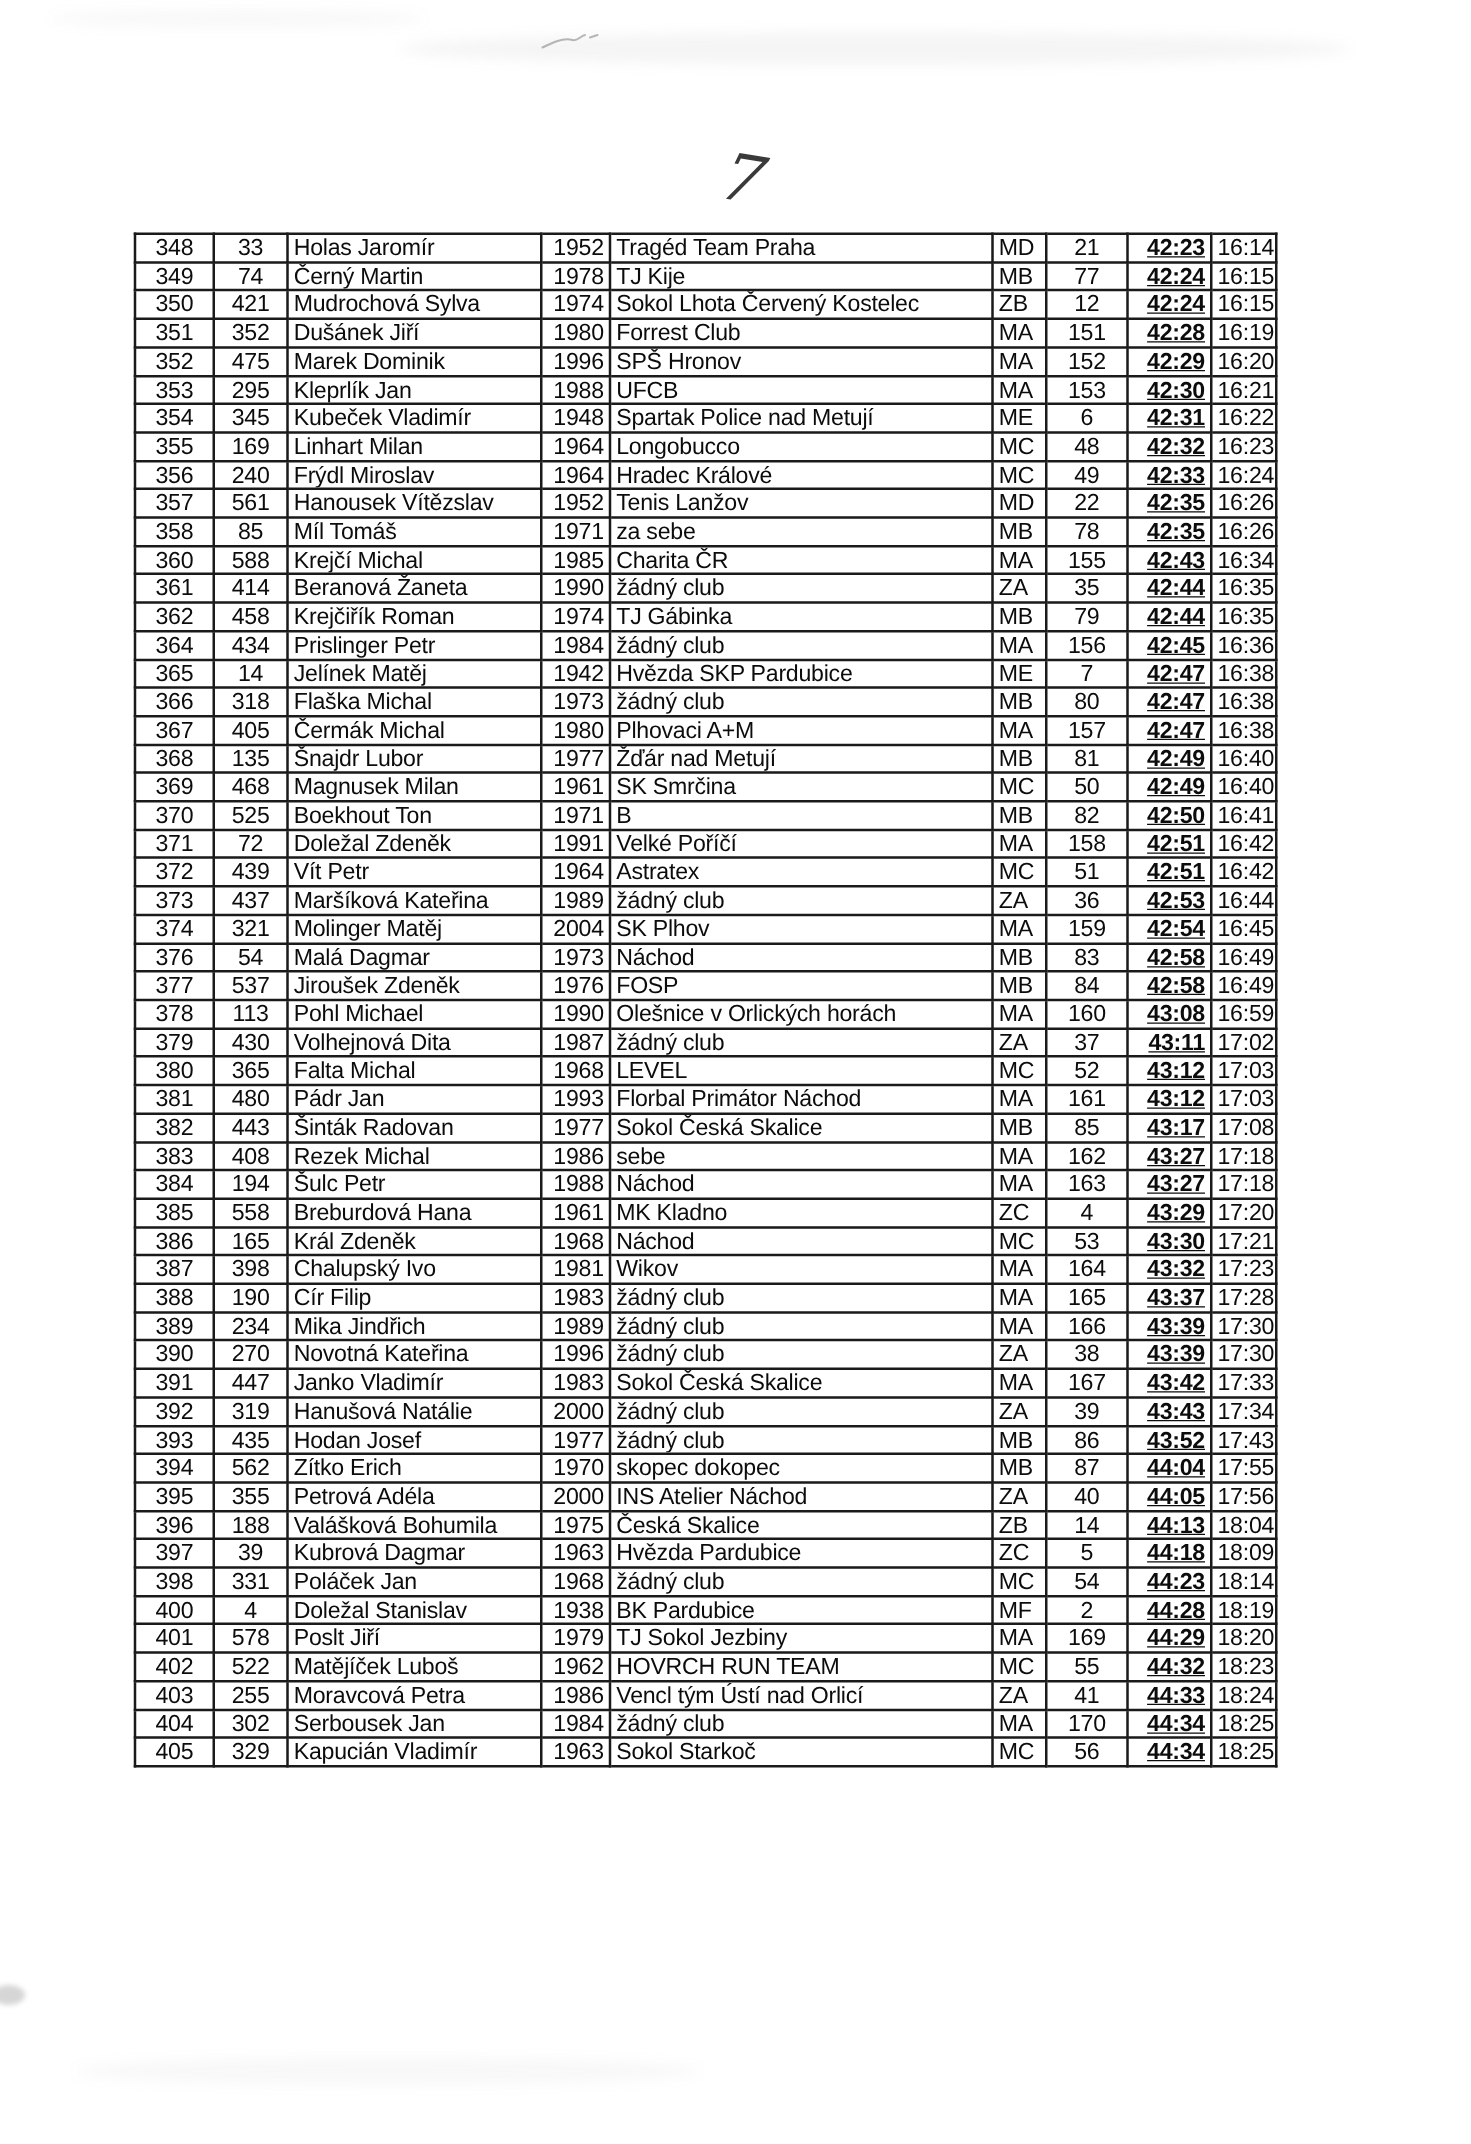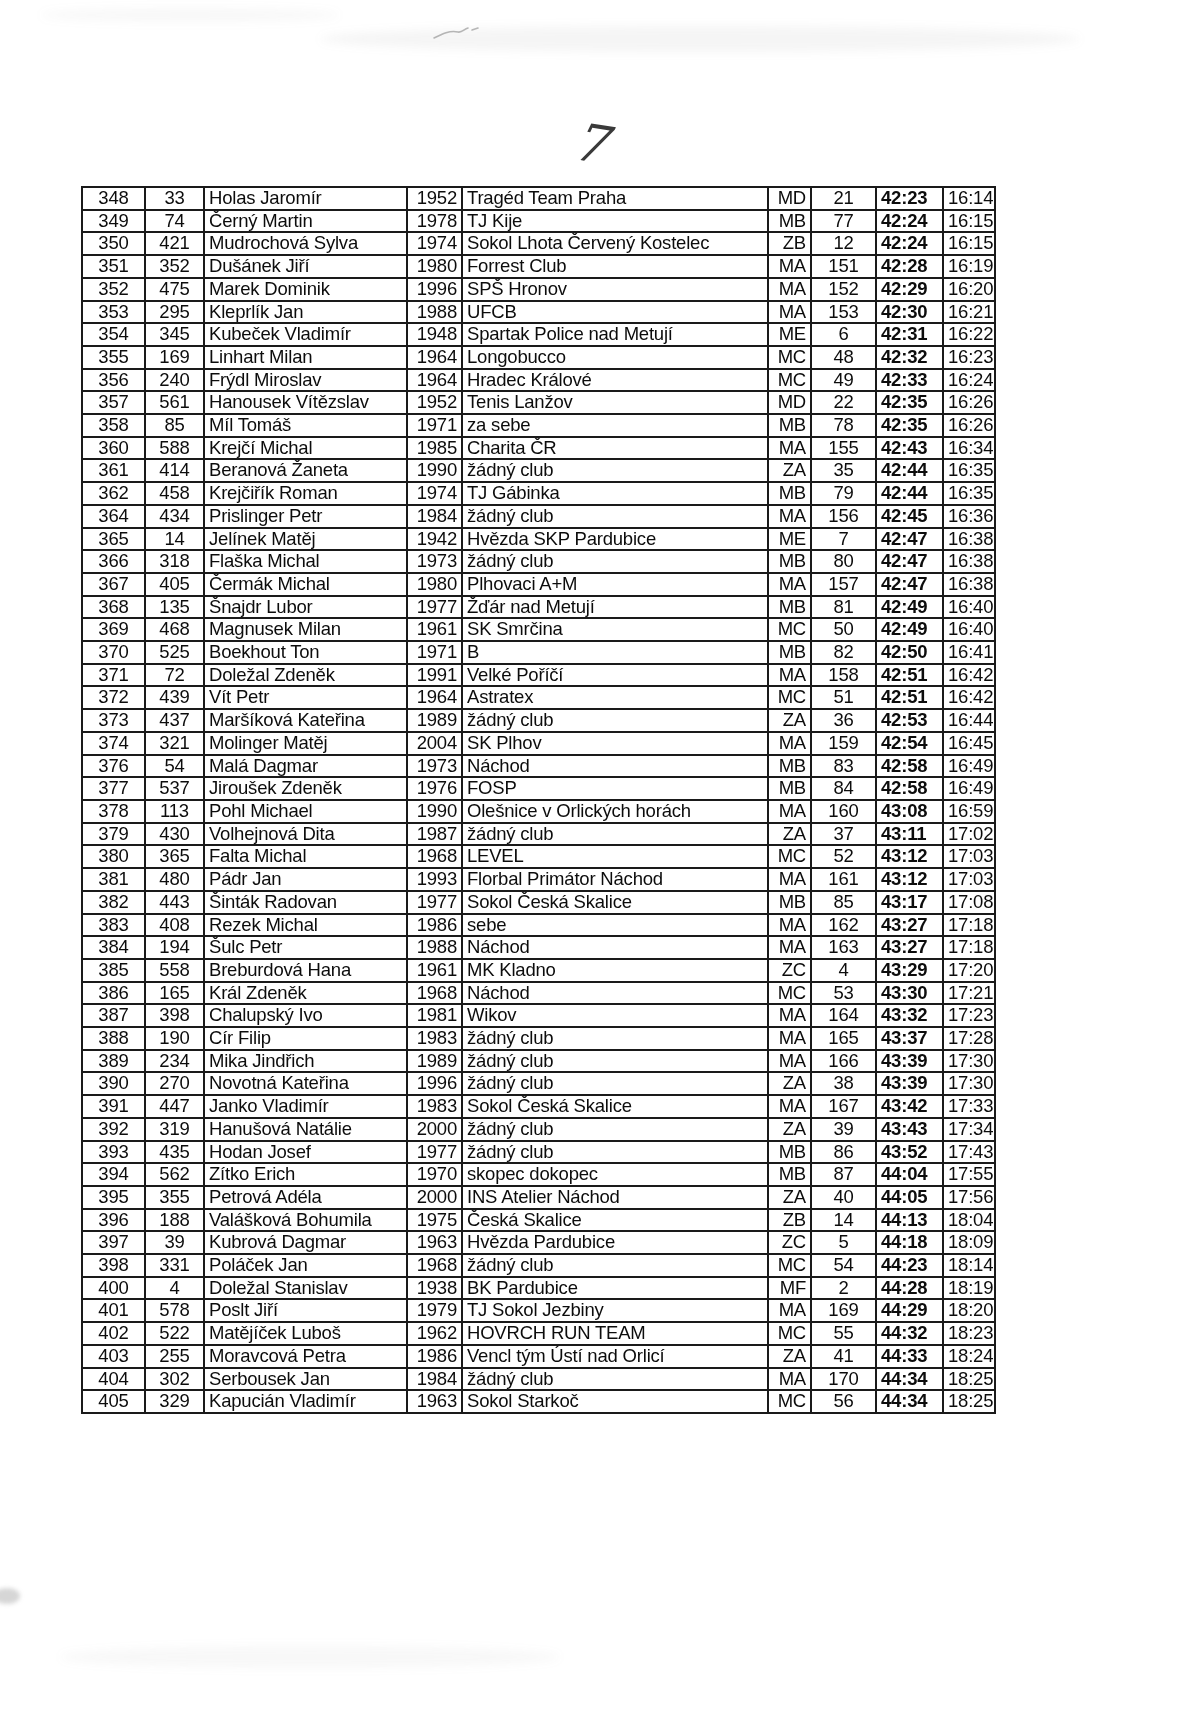--- a/index.html
+++ b/index.html
@@ -39,43 +39,43 @@
     font-size: 52px;
     font-weight: 400;
     color: #3a3a3a;
     transform: rotate(9deg) skewX(-6deg);
     line-height: 1;
   }
 
   
   table.results {
     position: absolute;
-    left: 81px; top: 186px;
+    left: 107px; top: 186px;
     width: 913px;
     border-collapse: collapse;
     table-layout: fixed;
   }
   table.results td {
     border: 2px solid #1a1a1a;
     height: 20.7px;
     padding: 0 4px;
     font-size: 18.5px;
     line-height: 20.7px;
     white-space: nowrap;
     overflow: hidden;
     letter-spacing: -0.2px;
   }
   td.c-pos   { text-align: center; }
   td.c-bib   { text-align: center; }
   td.c-name  { text-align: left;  padding-left: 6px; }
   td.c-year  { text-align: right; padding-right: 3px; }
   td.c-club  { text-align: left;  padding-left: 6px; }
-  td.c-cat   { text-align: right; padding: 0 1px; }
+  td.c-cat   { text-align: left; padding: 0 1px; }
   td.c-catpos{ text-align: center; }
-  td.c-time  { text-align: left; font-weight: 700; padding-left: 5px; }
+  td.c-time  { text-align: right; font-weight: 700; padding-left: 5px; text-decoration: underline; }
   td.c-gap   { text-align: center; padding: 0 2px; }
 </style>
 </head>
 <body>
 
 <div class="scan-streak streak-top"></div>
 <div class="scan-streak streak-top2"></div>
 <div class="scan-streak streak-bottom"></div>
 <div class="scan-streak blob-bottom-left"></div>
 

